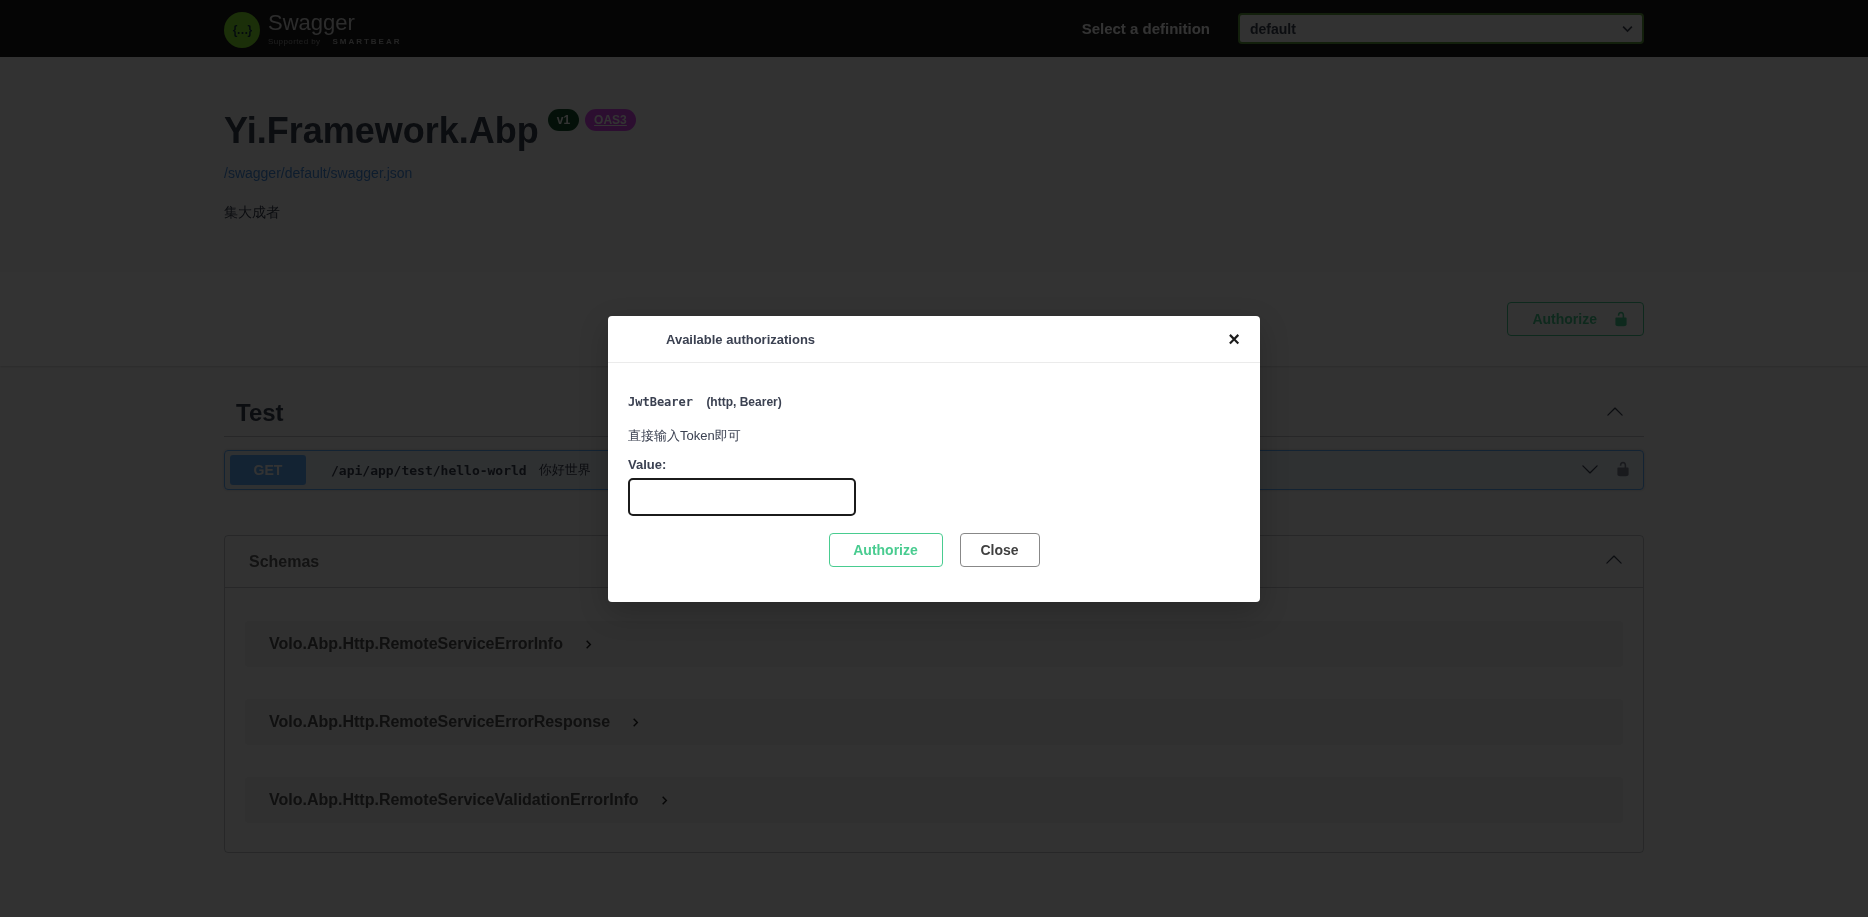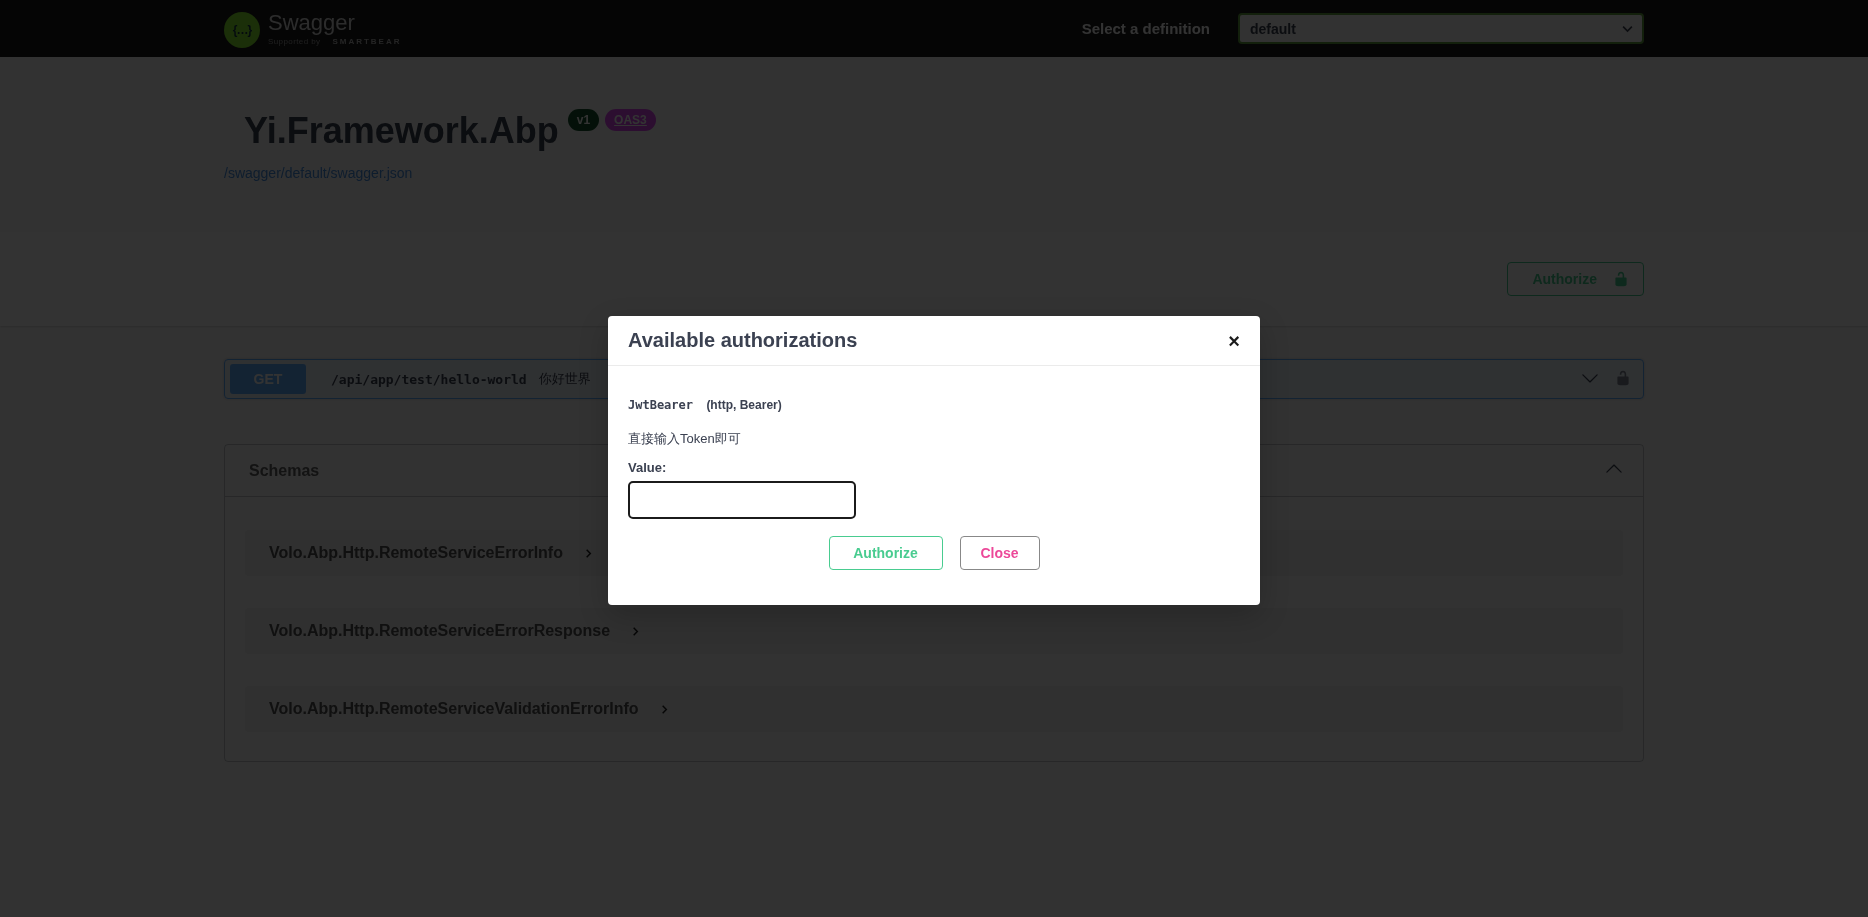--- a/index.html
+++ b/index.html
@@ -38,21 +38,21 @@
     border: 2px solid #62a03f; border-radius: 4px;
     font-family: "Liberation Sans", sans-serif;
     font-size: 14px; font-weight: bold;
     padding: 0 30px 0 10px;
     -webkit-appearance: none; -moz-appearance: none; appearance: none;
   }
   .select-arrow { position: absolute; right: 9px; top: 8px; pointer-events: none; }
 
   
   .info { padding-top: 52px; }
-  .title-row { display: flex; align-items: center; margin-left: 20px; }
+  .title-row { display: flex; align-items: center; }
   .page-title { font-size: 36px; font-weight: bold; color: #3b4151; line-height: 1.2; }
   .badge { color: #fff; font-size: 12px; font-weight: bold; border-radius: 57px; padding: 4px 9px; position: relative; top: -11px; }
   .version-badge { background: #14532d; margin-left: 9px; }
   .oas3-badge { background: #d946ef; margin-left: 6px; text-decoration: underline; }
   .spec-link { display: inline-block; margin-top: 13px; color: #4990e2; font-size: 14px; text-decoration: none; }
   .api-description { margin-top: 22px; font-size: 14px; color: #3b4151; }
 
   
   .scheme-container { margin-top: 50px; background: #fff; box-shadow: 0 1px 2px 0 rgba(0,0,0,.15); padding: 30px 0; }
   .auth-wrapper { display: flex; justify-content: flex-end; }
@@ -121,42 +121,42 @@
   .auth-modal {
     position: absolute; top: 316px; left: 50%; transform: translateX(-50%);
     width: 652px; background: #fff; border-radius: 4px;
     box-shadow: 0 10px 30px 0 rgba(0,0,0,.2);
     z-index: 11;
   }
   .modal-header {
     display: flex; align-items: center; justify-content: space-between;
     padding: 13px 20px; border-bottom: 1px solid #ebebeb;
   }
-  .modal-title { font-size: 20px; font-weight: bold; color: #3b4151; }
+  .modal-title { font-size: 13px; font-weight: bold; color: #3b4151; margin-left: 38px; }
   .modal-close-x { background: none; border: none; cursor: pointer; font-size: 20px; font-weight: bold; color: #1b1b1b; line-height: 1; }
   .modal-body { padding: 30px 20px 35px; }
   .scheme-title { margin-top: 2px; font-size: 12px; color: #3b4151; }
   .scheme-name { font-family: "DejaVu Sans Mono", "Liberation Mono", monospace; font-weight: bold; }
   .scheme-type { font-weight: bold; margin-left: 10px; }
   .scheme-description { margin-top: 18px; font-size: 13px; color: #3b4151; }
   .value-label { margin-top: 12px; font-size: 13px; font-weight: bold; color: #3b4151; }
   .token-input {
     margin-top: 6px; width: 228px; height: 38px;
     border: 2px solid #1b1b1b; border-radius: 5px;
     padding: 0 8px; font-size: 14px;
     font-family: "Liberation Sans", sans-serif;
   }
   .modal-actions { display: flex; justify-content: center; gap: 17px; margin-top: 17px; }
   .modal-btn {
     border-radius: 4px; background: #fff; font-size: 14px; font-weight: bold;
     padding: 8px 0; cursor: pointer; text-align: center;
     font-family: "Liberation Sans", sans-serif;
   }
   .modal-authorize-button { width: 114px; border: 1.5px solid #49cc90; color: #49cc90; }
-  .modal-close-button { width: 80px; border: 1.5px solid #888; color: #ec4899; }
+  .modal-close-button { width: 80px; border: 1.5px solid #888; color: #404040; }
 </style>
 </head>
 <body>
 
 <header class="topbar">
   <div class="wrapper topbar-inner">
     <a class="logo-link">
       <span class="logo-circle">{…}</span>
       <span class="logo-texts">
         <span class="brand-text">Swagger</span>
@@ -182,36 +182,45 @@
 </header>
 
 <main>
   <div class="wrapper info">
     <div class="title-row">
       <span class="page-title">Yi.Framework.Abp</span>
       <span class="badge version-badge">v1</span>
       <span class="badge oas3-badge">OAS3</span>
     </div>
     <a class="spec-link">/swagger/default/swagger.json</a>
+    <div class="api-description">集大成者</div>
   </div>
 
   <div class="scheme-container">
     <div class="wrapper auth-wrapper">
       <button class="authorize-button">
         <span>Authorize</span>
         <span style="display:flex;">
           <svg width="16" height="16" viewBox="0 0 20 20">
               <path fill="#49cc90" d="M15.8 8H14V5.6C14 2.703 12.665 1 10 1 7.334 1 6 2.703 6 5.6V6h2v-.801C8 3.754 8.797 3 10 3c1.203 0 2 .754 2 2.199V8H4c-.553 0-1 .646-1 1.199V17c0 .549.428 1.139.951 1.307l1.197.387C5.672 18.861 6.55 19 7.1 19h5.8c.549 0 1.428-.139 1.951-.307l1.196-.387c.524-.167.953-.757.953-1.306V9.199C17 8.646 16.553 8 15.8 8z"></path>
             </svg>
         </span>
       </button>
     </div>
   </div>
 
   <div class="wrapper tag-section">
+    <div class="opblock-tag">
+      <h3 class="tag-title">Test</h3>
+      <button class="collapse-btn">
+        <svg width="18" height="18" viewBox="0 0 20 20" style="transform:rotate(180deg)">
+            <path fill="#3b4151" d="M17.418 6.109c.272-.268.709-.268.979 0s.271.701 0 .969l-7.908 7.83c-.27.268-.707.268-.979 0l-7.908-7.83c-.27-.268-.27-.701 0-.969.271-.268.709-.268.979 0L10 13.25l7.418-7.141z"></path>
+          </svg>
+      </button>
+    </div>
 
     <div class="opblock">
       <div class="opblock-summary">
         <span class="http-method-badge">GET</span>
         <span class="endpoint-path">/api/app/test/hello-world</span>
         <span class="endpoint-summary">你好世界</span>
         <button class="op-arrow">
           <svg width="18" height="18" viewBox="0 0 20 20">
               <path fill="#3b4151" d="M17.418 6.109c.272-.268.709-.268.979 0s.271.701 0 .969l-7.908 7.83c-.27.268-.707.268-.979 0l-7.908-7.83c-.27-.268-.27-.701 0-.969.271-.268.709-.268.979 0L10 13.25l7.418-7.141z"></path>
             </svg>

